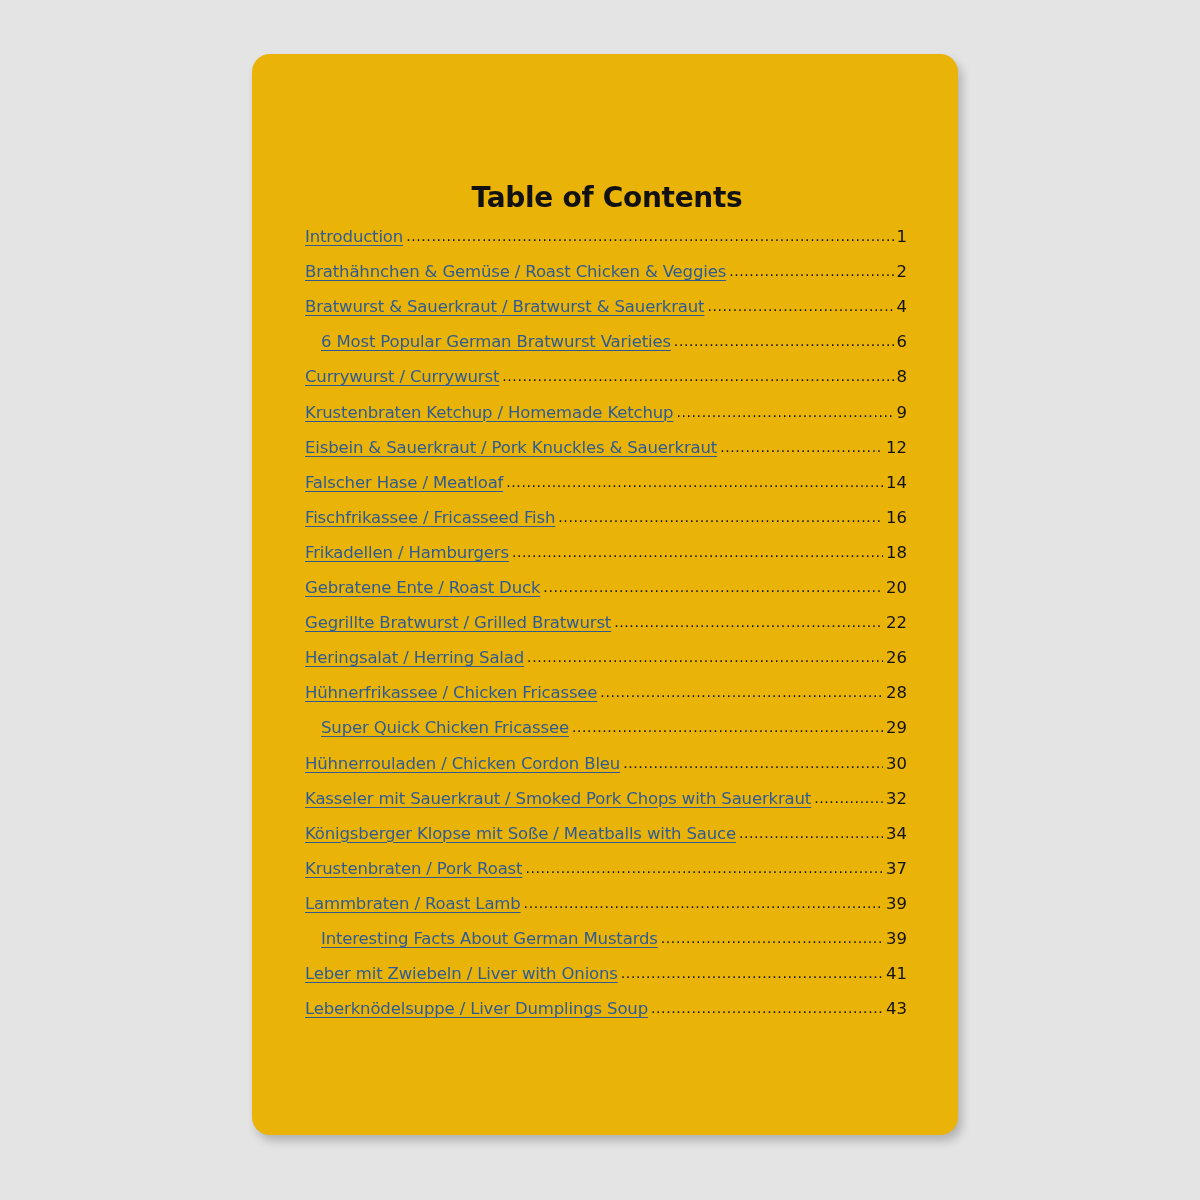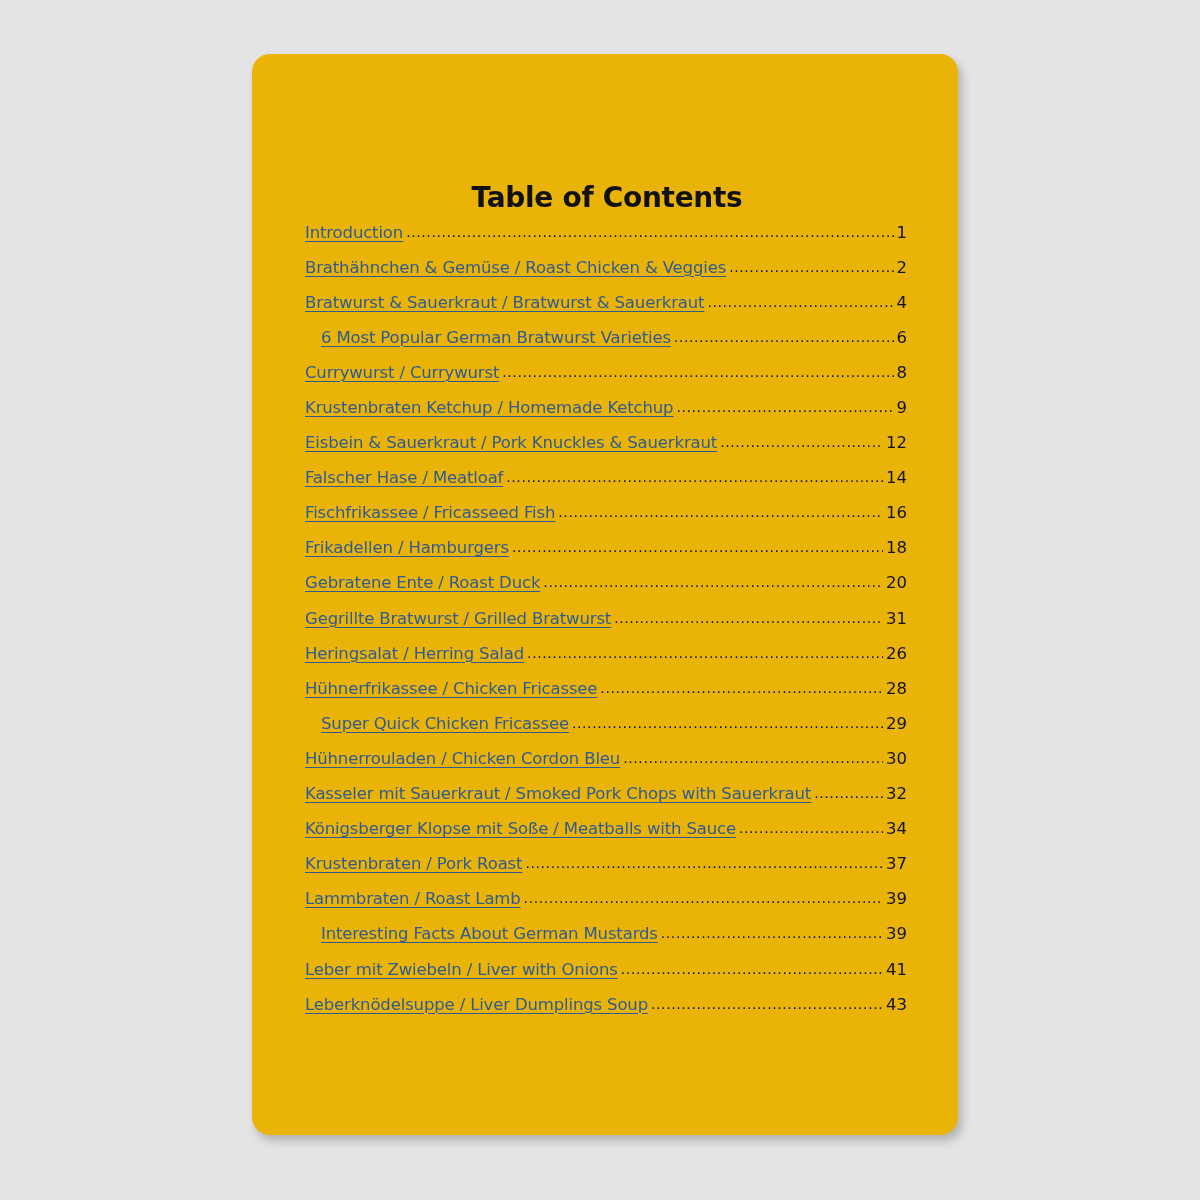--- a/index.html
+++ b/index.html
@@ -43,21 +43,21 @@
       position: absolute;
       left: 53px;
       top: 161px;
       width: 602px;
       margin: 0;
       padding: 0;
       list-style: none;
     }
     .toc-row {
       display: flex;
-      align-items: center;
+      align-items: flex-end;
       height: 35.1px;
       line-height: 26px;
       font-size: 16.5px;
       white-space: nowrap;
       position: relative;
     }
     .toc-row.sub {
       padding-left: 16px;
     }
     .toc-link {
@@ -149,21 +149,21 @@
       <span class="page-num">18</span>
     </li>
     <li class="toc-row">
       <a class="toc-link">Gebratene Ente / Roast Duck</a>
       <span class="leader"></span>
       <span class="page-num">20</span>
     </li>
     <li class="toc-row">
       <a class="toc-link">Gegrillte Bratwurst / Grilled Bratwurst</a>
       <span class="leader"></span>
-      <span class="page-num">31</span>
+      <span class="page-num">22</span>
     </li>
     <li class="toc-row">
       <a class="toc-link">Heringsalat / Herring Salad</a>
       <span class="leader"></span>
       <span class="page-num">26</span>
     </li>
     <li class="toc-row">
       <a class="toc-link">Hühnerfrikassee / Chicken Fricassee</a>
       <span class="leader"></span>
       <span class="page-num">28</span>

